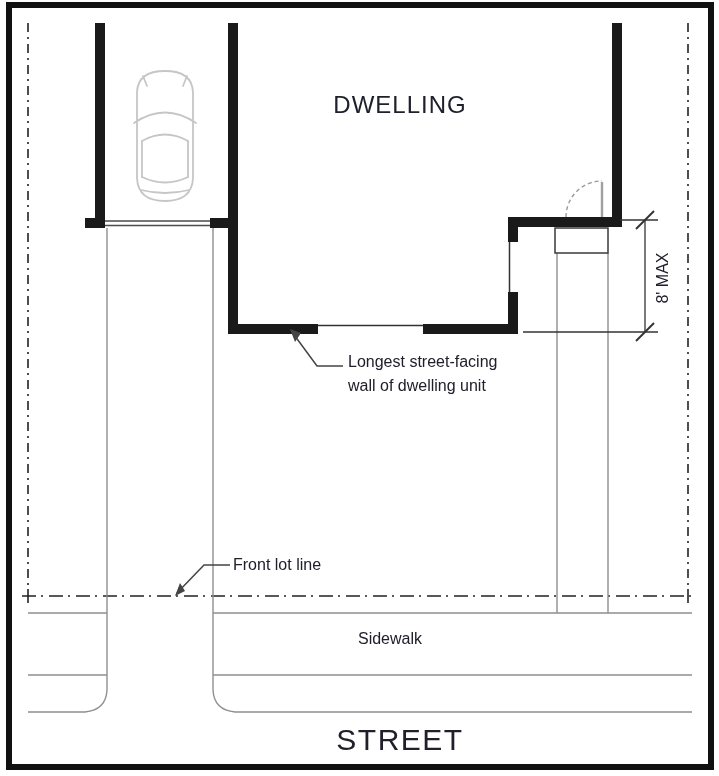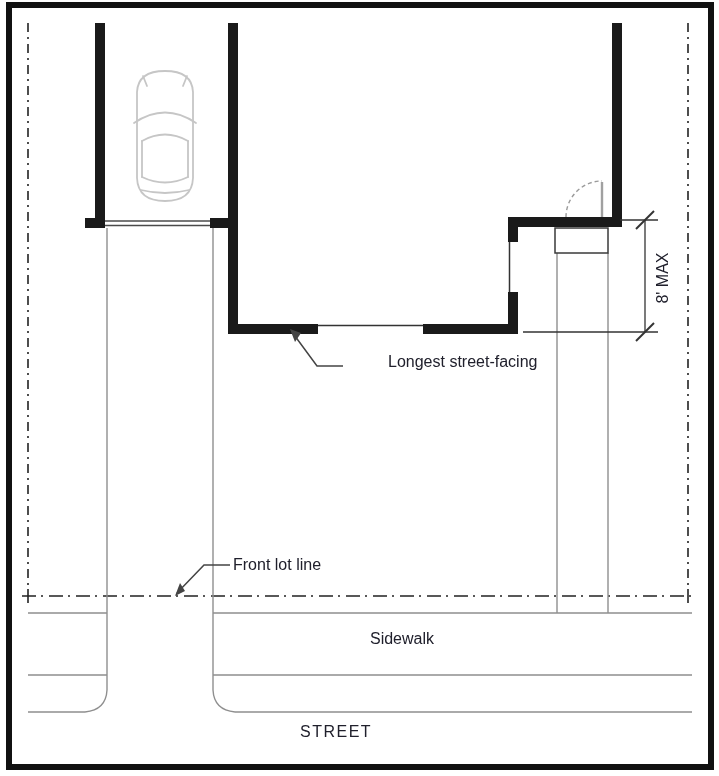--- a/index.html
+++ b/index.html
@@ -23,33 +23,33 @@
     left:525px;top:128px;width:100px;
     font-size:16px;line-height:19px;text-align:center;
   }
   #dim-label{
     left:604px;top:268px;width:120px;height:20px;
     font-size:16px;text-align:center;
     transform:rotate(-90deg);
   }
   #wall-label{
     left:348px;top:350px;
-    font-size:16px;line-height:24px;text-align:left;margin-left:40px;
+    font-size:16px;line-height:24px;text-align:left;
   }
   #front-lot-label{
     left:233px;top:556px;
     font-size:16px;
   }
   #sidewalk-label{
-    left:332px;top:630px;width:140px;
+    left:320px;top:630px;width:140px;
     font-size:16px;text-align:center;
   }
   #street-label{
     left:300px;top:723px;width:200px;
-    font-size:16px;letter-spacing:1.5px;
+    font-size:30px;letter-spacing:1.5px;text-align:center;
   }
 </style>
 </head>
 <body>
 
 <div id="canvas">
 
   <svg id="diagram-svg" width="719" height="776" viewBox="0 0 719 776">
 
     <rect x="9" y="5" width="702" height="762" fill="none" stroke="#111111" stroke-width="6"></rect>
@@ -126,27 +126,29 @@
       <path d="M134 123 Q165 102 196 123"></path>
       <path d="M142 141 Q165 128 188 141"></path>
       <path d="M142 141 V177"></path>
       <path d="M188 141 V177"></path>
       <path d="M142 177 Q165 188 188 177"></path>
       <path d="M141 190 Q165 196 189 190"></path>
     </g>
   </svg>
 
   <div class="lbl" id="dwelling-label">
+    <span class="line">DWELLING</span>
   </div>
 
 
   <div class="lbl" id="dim-label">8' MAX</div>
 
   <div class="lbl" id="wall-label">
     <span class="line">Longest street-facing</span>
+    <span class="line">wall of dwelling unit</span>
   </div>
 
   <div class="lbl" id="front-lot-label">Front lot line</div>
 
   <div class="lbl" id="sidewalk-label">Sidewalk</div>
 
   <div class="lbl" id="street-label">STREET</div>
 
 </div>
 

